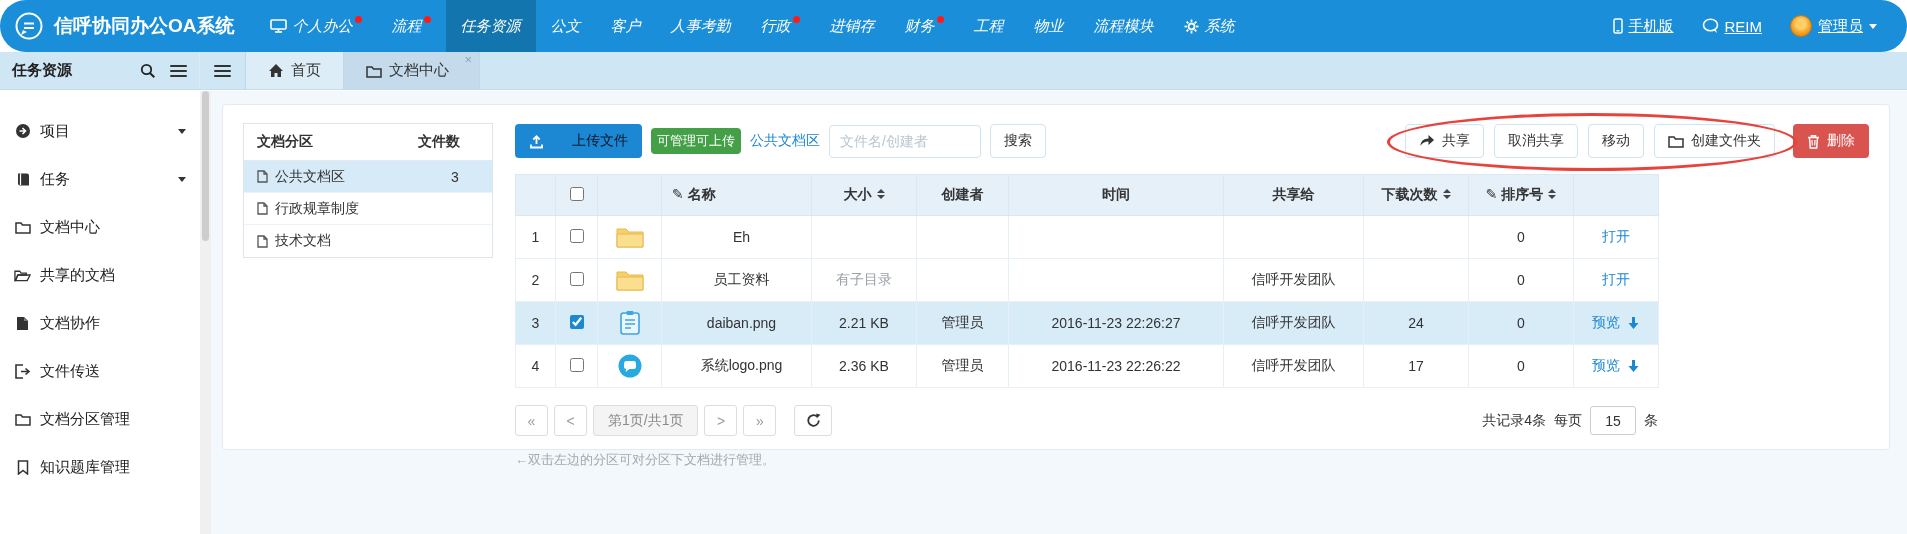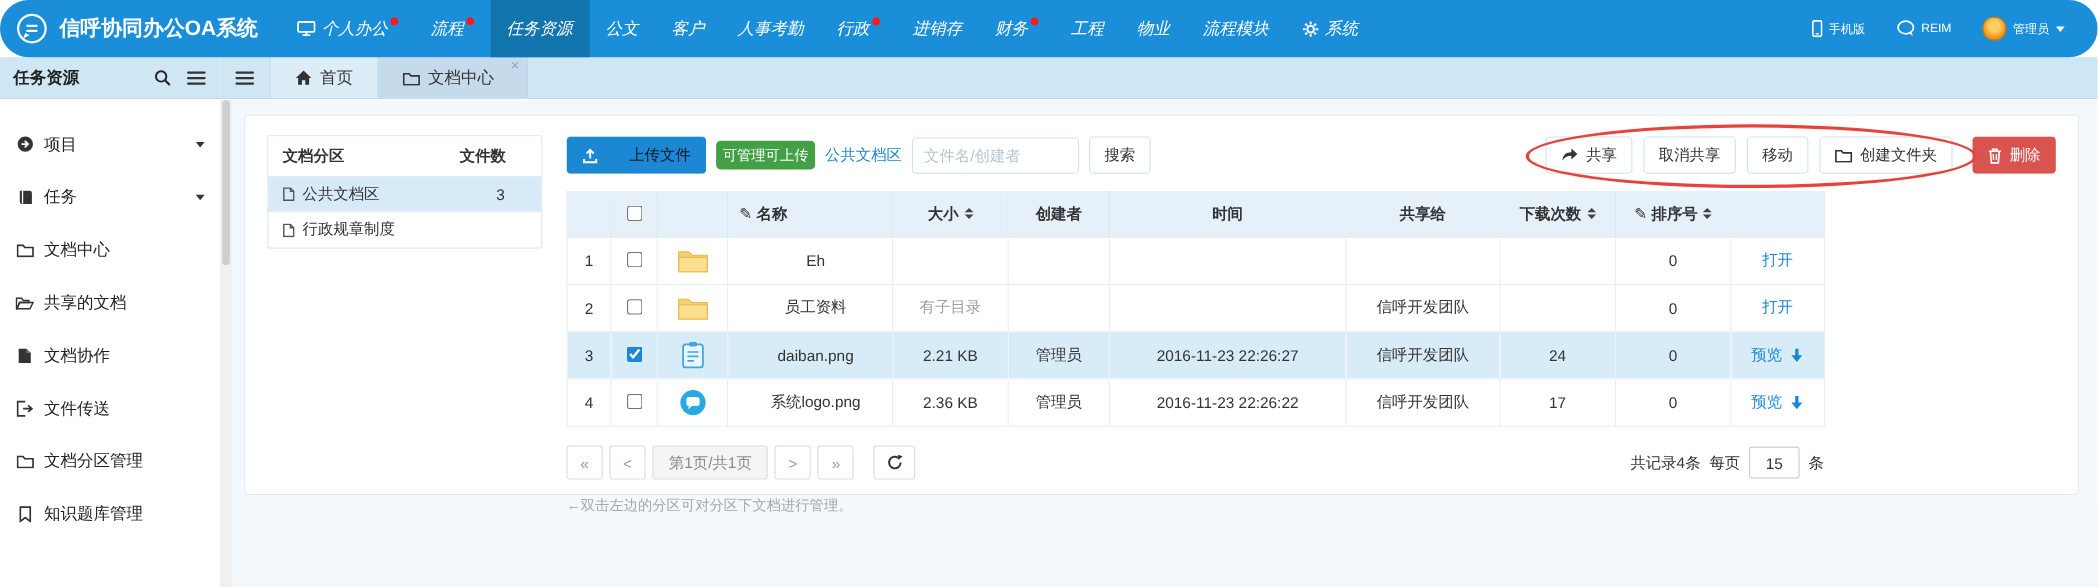--- a/index.html
+++ b/index.html
@@ -14,21 +14,21 @@
   .logo { display:flex; align-items:center; gap:10px; padding:0 20px 0 14px;
     font-size:19px; font-weight:bold; cursor:pointer; }
   .nav-items { display:flex; align-items:stretch;font-style:italic; }
   .nav-item { display:flex; align-items:center; padding:0 15px; font-size:15px;
     cursor:pointer; position:relative; }
   .nav-item.active { background:#1375ad; }
   .nav-item .mi { margin-right:6px; display:flex; }
   .dot { width:7px; height:7px; border-radius:50%; background:#ff1a1a;
     display:inline-block; position:relative; top:-7px; margin-left:2px; }
   .nav-right { margin-left:auto; display:flex; align-items:center; gap:28px;
-    padding-right:30px; font-size:11px; }
+    padding-right:30px; font-size:15px;text-decoration:underline; }
   .nav-right .nr { display:flex; align-items:center; gap:6px; cursor:pointer; }
   .avatar { width:22px; height:22px; border-radius:50%;
     background:radial-gradient(circle at 50% 40%, #ffcf66 0 30%, #f59d20 60%, #d97f06 100%);
     border:1px solid #c87a10; }
   .caret { width:0; height:0; border-left:4px solid transparent;
     border-right:4px solid transparent; border-top:5px solid #fff; display:inline-block; }
   
   .strip { position:absolute; top:52px; left:0; width:1907px; height:38px;
     background:#cfe6f5; border-bottom:1px solid #c2dcee; display:flex; z-index:5; }
   .side-head { width:200px; display:flex; align-items:center; padding:0 12px;
@@ -391,20 +391,32 @@
           <span>
             <svg width="11" height="13" viewBox="0 0 11 13">
               <path d="M1 1 h6 l3 3 v8 H1 Z" fill="none" stroke="#555" stroke-width="1.3"></path>
               <path d="M7 1 v3 h3" fill="none" stroke="#555" stroke-width="1.3"></path>
             </svg>
           </span>
           <span>行政规章制度</span>
         </span>
         <span class="c2"></span>
       </div>
+      <div class="prow">
+        <span class="c1">
+          <span>
+            <svg width="11" height="13" viewBox="0 0 11 13">
+              <path d="M1 1 h6 l3 3 v8 H1 Z" fill="none" stroke="#555" stroke-width="1.3"></path>
+              <path d="M7 1 v3 h3" fill="none" stroke="#555" stroke-width="1.3"></path>
+            </svg>
+          </span>
+          <span>技术文档</span>
+        </span>
+        <span class="c2"></span>
+      </div>
     </div>
 
     <div class="main">
       <div class="toolbar">
         <button class="btn blue">
           <span>
             <svg width="15" height="15" viewBox="0 0 15 15">
               <path d="M7.5 10 V2.5 M4.3 5.5 L7.5 2.2 L10.7 5.5" fill="none" stroke="#fff" stroke-width="1.8"></path>
               <path d="M2 10.5 v3 h11 v-3" fill="none" stroke="#fff" stroke-width="1.8"></path>
             </svg>

